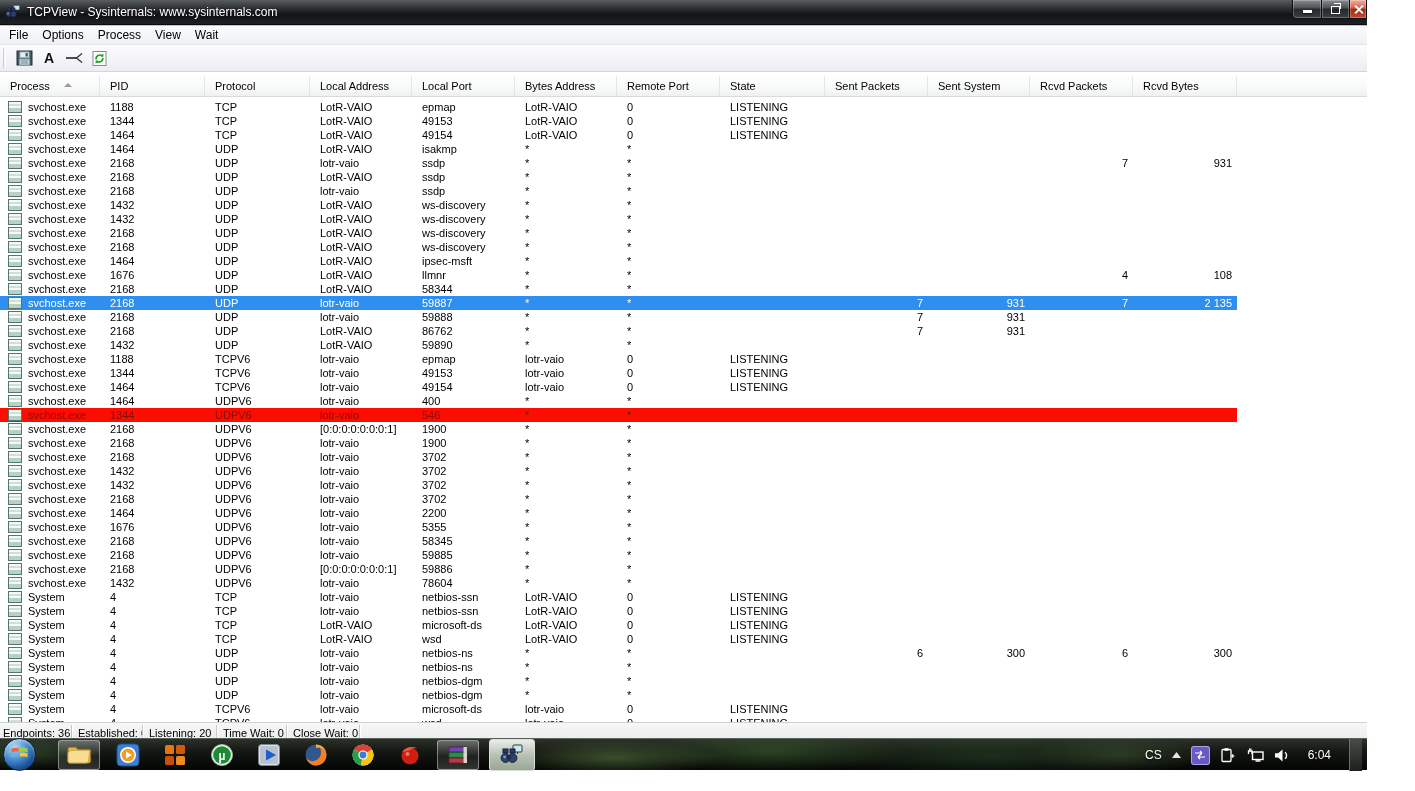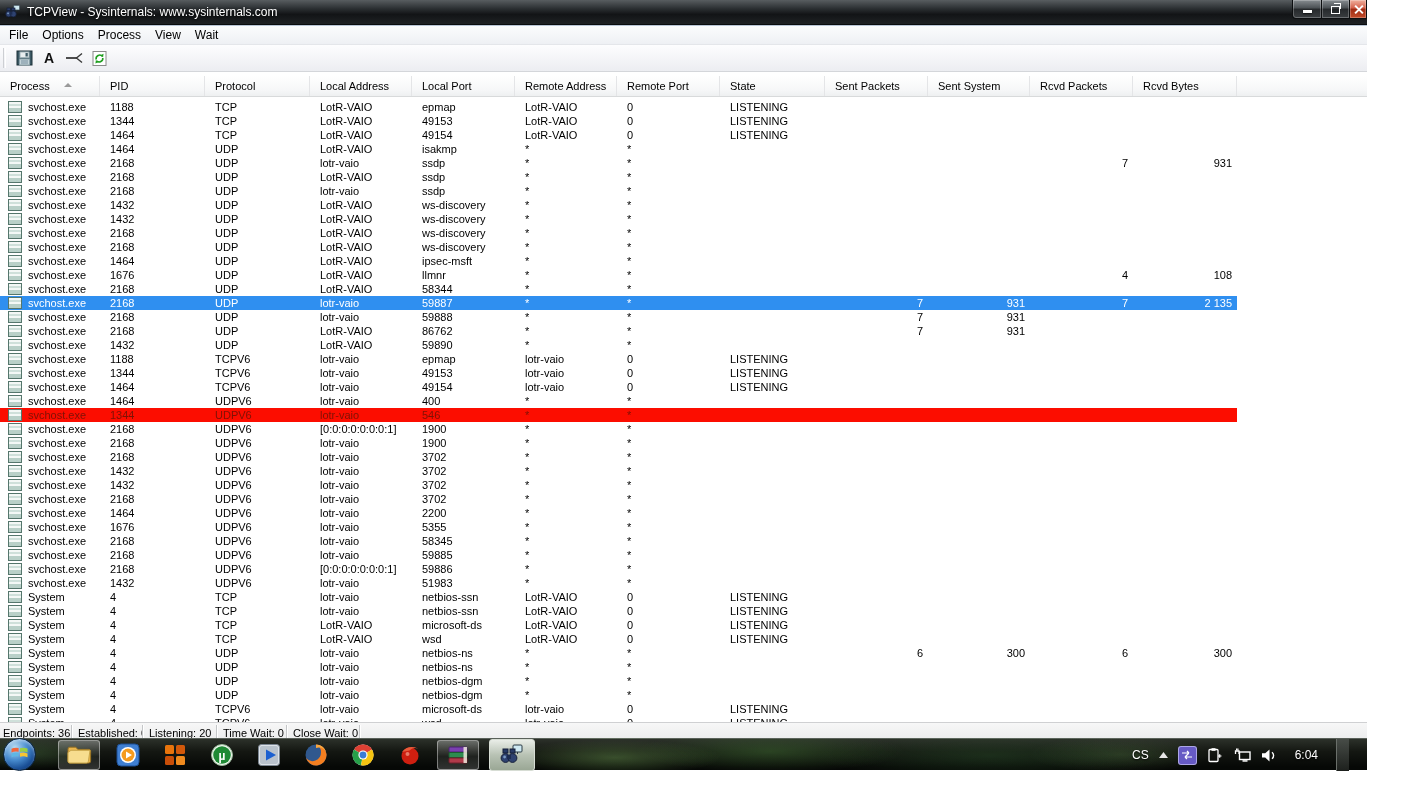--- a/index.html
+++ b/index.html
@@ -72,21 +72,21 @@
       linear-gradient(180deg,#2c312a,#141712 40%,#060806 90%);}
   .start-orb{width:31px;height:31px;border-radius:50%;margin:0 18px 0 3px;display:flex;align-items:center;justify-content:center;
     background:radial-gradient(circle at 35% 28%,#b8dcf4,#4a8ed0 40%,#1a4f96 70%,#0c2c5e 100%);
     border:1px solid #0a2440;box-shadow:inset 0 2px 3px rgba(255,255,255,.5);}
   .tb-btn{height:28px;border-radius:3px;display:flex;align-items:center;justify-content:center;}
   .tb-btn.framed{width:40px;border:1px solid rgba(255,255,255,.40);
     background:linear-gradient(rgba(255,255,255,.30),rgba(255,255,255,.07) 55%,rgba(255,255,255,.18));}
   .tb-btn.fg{width:44px;height:30px;margin-left:6px;border:1px solid #d7ddd4;border-radius:3px;
     background:linear-gradient(#e9ede7,#b8c2b4 50%,#9aa795);}
   .tb-btn.plain{width:47px;}
-  .tray{position:absolute;right:17px;top:0;height:32px;display:flex;align-items:center;gap:10px;padding-right:1px;text-align:right;}
+  .tray{position:absolute;right:4px;top:0;height:32px;display:flex;align-items:center;gap:10px;padding-right:1px;text-align:right;}
   .tray-lang{color:#fff;font-size:12px;text-shadow:0 1px 2px #000;}
   .tray-clock{color:#fff;font-size:12px;text-shadow:0 1px 2px #000;margin:0 8px;}
   .tray-sync{width:17px;height:17px;border-radius:3px;background:rgba(112,98,216,.9);border:1px solid rgba(190,185,240,.8);
     display:flex;align-items:center;justify-content:center;}
   .show-desktop{width:12px;height:32px;border-left:1px solid #6a6f6a;background:linear-gradient(#474c47,#1d201d);}
 </style>
 </head>
 <body>
 
 <div class="screen">
@@ -177,21 +177,21 @@
       <div class="hcell" style="width: 105px;">
         <span>Protocol</span>
       </div>
       <div class="hcell" style="width: 102px;">
         <span>Local Address</span>
       </div>
       <div class="hcell" style="width: 103px;">
         <span>Local Port</span>
       </div>
       <div class="hcell" style="width: 102px;">
-        <span>Remote Address</span>
+        <span>Bytes Address</span>
       </div>
       <div class="hcell" style="width: 103px;">
         <span>Remote Port</span>
       </div>
       <div class="hcell" style="width: 105px;">
         <span>State</span>
       </div>
       <div class="hcell" style="width: 103px;">
         <span>Sent Packets</span>
       </div>
@@ -787,21 +787,21 @@
         <div class="cell num" style="width: 104px;"></div>
       </div>
       <div class="row">
         <div class="cell proc" style="width: 100px;">
           <span class="proc-icon"></span>
           <span>svchost.exe</span>
         </div>
         <div class="cell" style="width: 105px;">1432</div>
         <div class="cell" style="width: 105px;">UDPV6</div>
         <div class="cell" style="width: 102px;">lotr-vaio</div>
-        <div class="cell" style="width: 103px;">51983</div>
+        <div class="cell" style="width: 103px;">78604</div>
         <div class="cell" style="width: 102px;">*</div>
         <div class="cell" style="width: 103px;">*</div>
         <div class="cell" style="width: 105px;"></div>
         <div class="cell num" style="width: 103px;"></div>
         <div class="cell num" style="width: 102px;"></div>
         <div class="cell num" style="width: 103px;"></div>
         <div class="cell num" style="width: 104px;"></div>
       </div>
       <div class="row">
         <div class="cell proc" style="width: 100px;">

